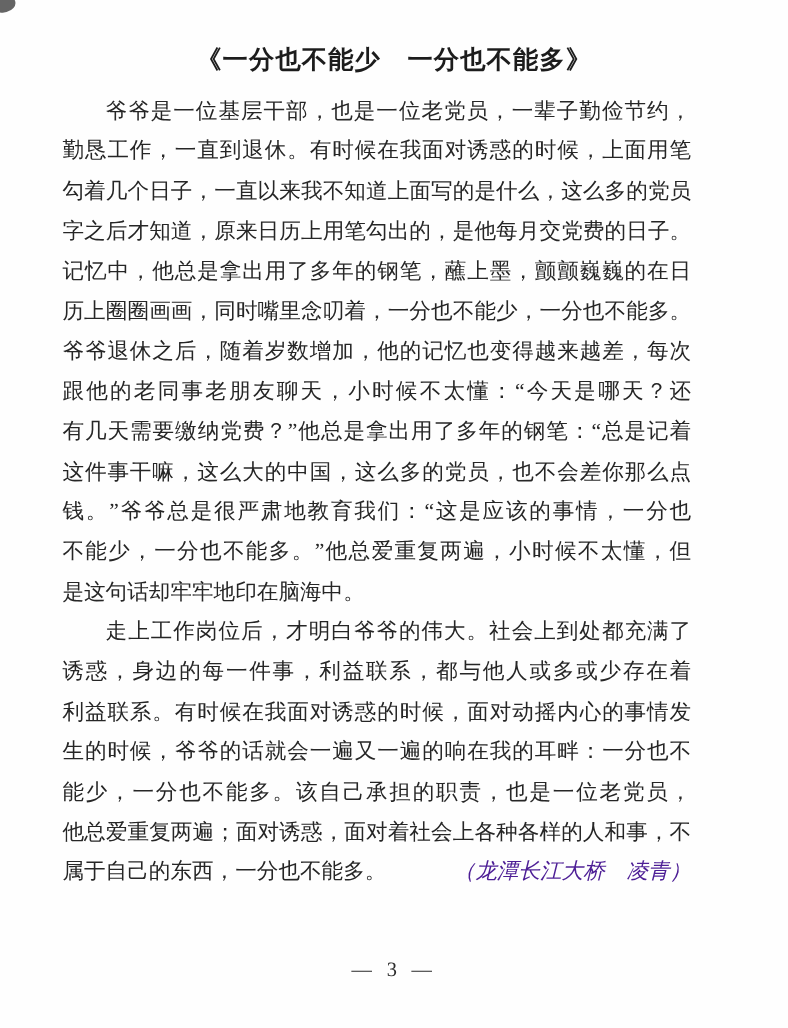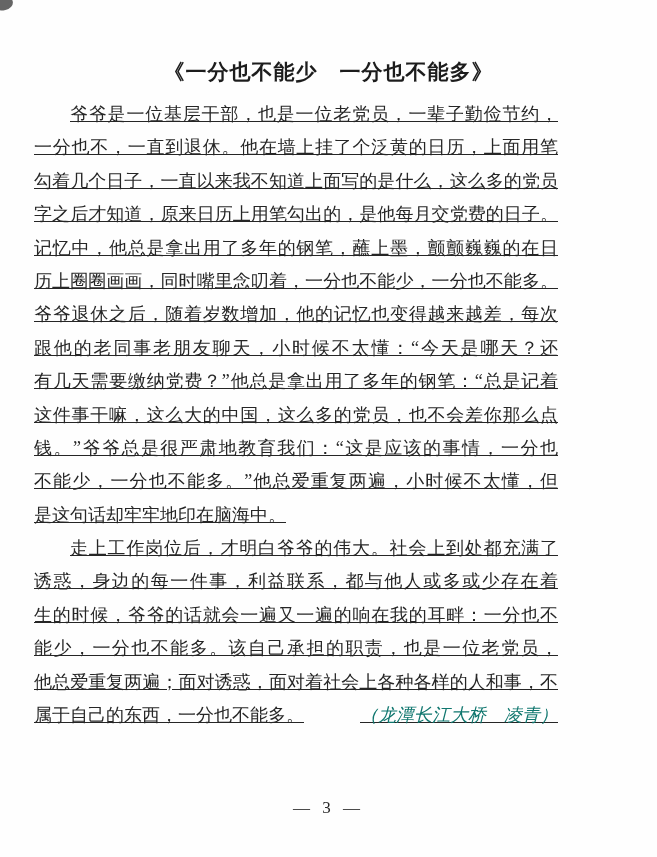--- a/index.html
+++ b/index.html
@@ -18,34 +18,33 @@
     left: -4px;
     top: -3px;
     width: 17px;
     height: 13px;
     background: #4a4a4a;
     border-radius: 45% 55% 60% 40%;
     transform: rotate(-12deg);
     opacity: 0.85;
   }
   .article-title {
-    margin-top: 58px;
+    margin-top: 36px;
     text-align: center;
     font-family: "Liberation Sans", "DejaVu Sans", sans-serif;
     font-weight: bold;
     font-size: 21px;
     letter-spacing: 1px;
     color: #1c1c1c;
   }
   .body-block {
-    margin-left: 34px;
+    margin-left: 52px;
     margin-top: 12px;
     width: 524px;
     font-size: 18px;
-    text-decoration: underline;
   }
   .line {
     height: 33.4px;
     line-height: 33.4px;
     text-align: justify;
     white-space: nowrap;
   }
   .line.fill {
     text-align-last: justify;
     white-space: normal;
@@ -54,21 +53,21 @@
   .line.plain { text-align: center; text-align-last: left; }
   .closing-line {
     height: 33.4px;
     line-height: 33.4px;
     display: flex;
     justify-content: space-between;
     align-items: flex-start;
   }
   .attribution {
     font-style: italic;
-    color: #0f766e;
+    color: #4c1d95;
   }
   .page-footer {
     position: absolute;
     left: 0;
     right: 0;
     top: 798px;
     text-align: center;
     font-size: 17px;
     letter-spacing: 4px;
     color: #2a2a2a;
@@ -79,35 +78,36 @@
 
 <div class="page">
 
   <div class="scan-artifact"></div>
 
   <div class="article-title">《一分也不能少　一分也不能多》</div>
 
   <div class="body-block">
 
     <div class="line fill indent">爷爷是一位基层干部，也是一位老党员，一辈子勤俭节约，</div>
-    <div class="line fill">一分也不，一直到退休。他在墙上挂了个泛黄的日历，上面用笔</div>
+    <div class="line fill">勤恳工作，一直到退休。有时候在我面对诱惑的时候，上面用笔</div>
     <div class="line fill">勾着几个日子，一直以来我不知道上面写的是什么，这么多的党员</div>
     <div class="line fill">字之后才知道，原来日历上用笔勾出的，是他每月交党费的日子。</div>
     <div class="line fill">记忆中，他总是拿出用了多年的钢笔，蘸上墨，颤颤巍巍的在日</div>
     <div class="line fill">历上圈圈画画，同时嘴里念叨着，一分也不能少，一分也不能多。</div>
     <div class="line fill">爷爷退休之后，随着岁数增加，他的记忆也变得越来越差，每次</div>
     <div class="line fill">跟他的老同事老朋友聊天，小时候不太懂：“今天是哪天？还</div>
     <div class="line fill">有几天需要缴纳党费？”他总是拿出用了多年的钢笔：“总是记着</div>
     <div class="line fill">这件事干嘛，这么大的中国，这么多的党员，也不会差你那么点</div>
     <div class="line fill">钱。”爷爷总是很严肃地教育我们：“这是应该的事情，一分也</div>
     <div class="line fill">不能少，一分也不能多。”他总爱重复两遍，小时候不太懂，但</div>
     <div class="line plain">是这句话却牢牢地印在脑海中。</div>
 
     <div class="line fill indent">走上工作岗位后，才明白爷爷的伟大。社会上到处都充满了</div>
     <div class="line fill">诱惑，身边的每一件事，利益联系，都与他人或多或少存在着</div>
+    <div class="line fill">利益联系。有时候在我面对诱惑的时候，面对动摇内心的事情发</div>
     <div class="line fill">生的时候，爷爷的话就会一遍又一遍的响在我的耳畔：一分也不</div>
     <div class="line fill">能少，一分也不能多。该自己承担的职责，也是一位老党员，</div>
     <div class="line fill">他总爱重复两遍；面对诱惑，面对着社会上各种各样的人和事，不</div>
 
     <div class="closing-line">
       <span>属于自己的东西，一分也不能多。</span>
       <span class="attribution">（龙潭长江大桥　凌青）</span>
     </div>
 
   </div>

